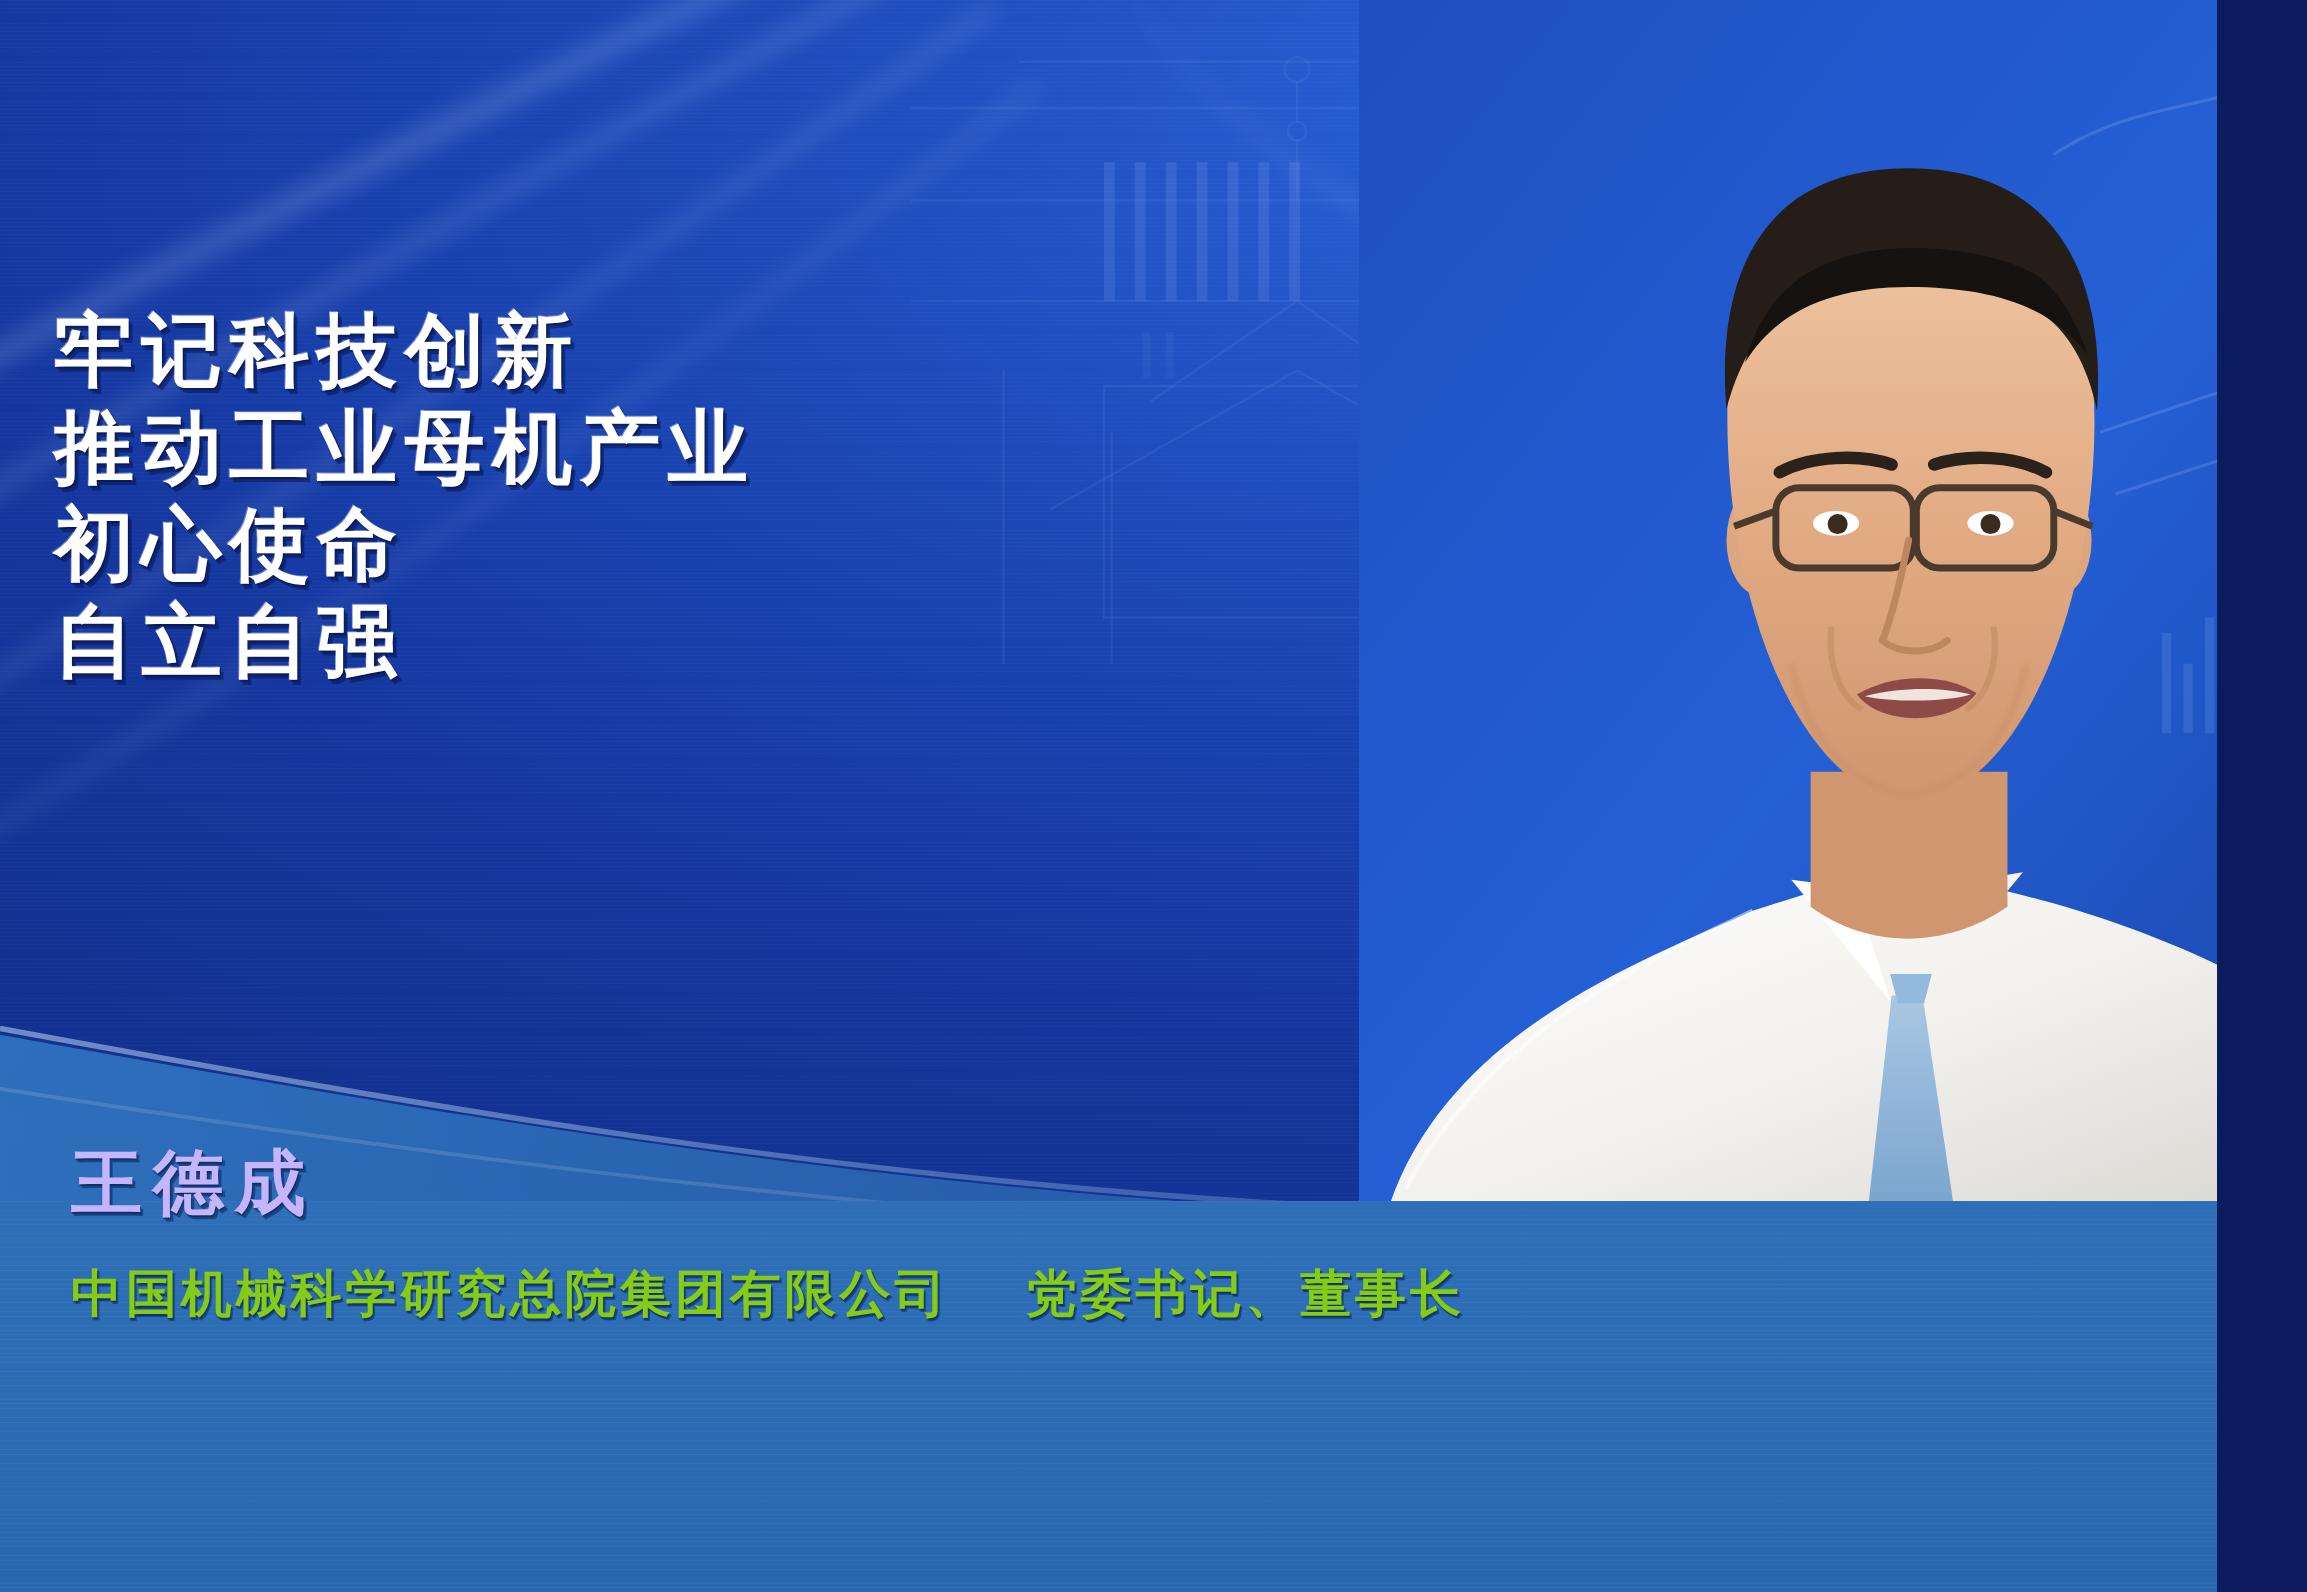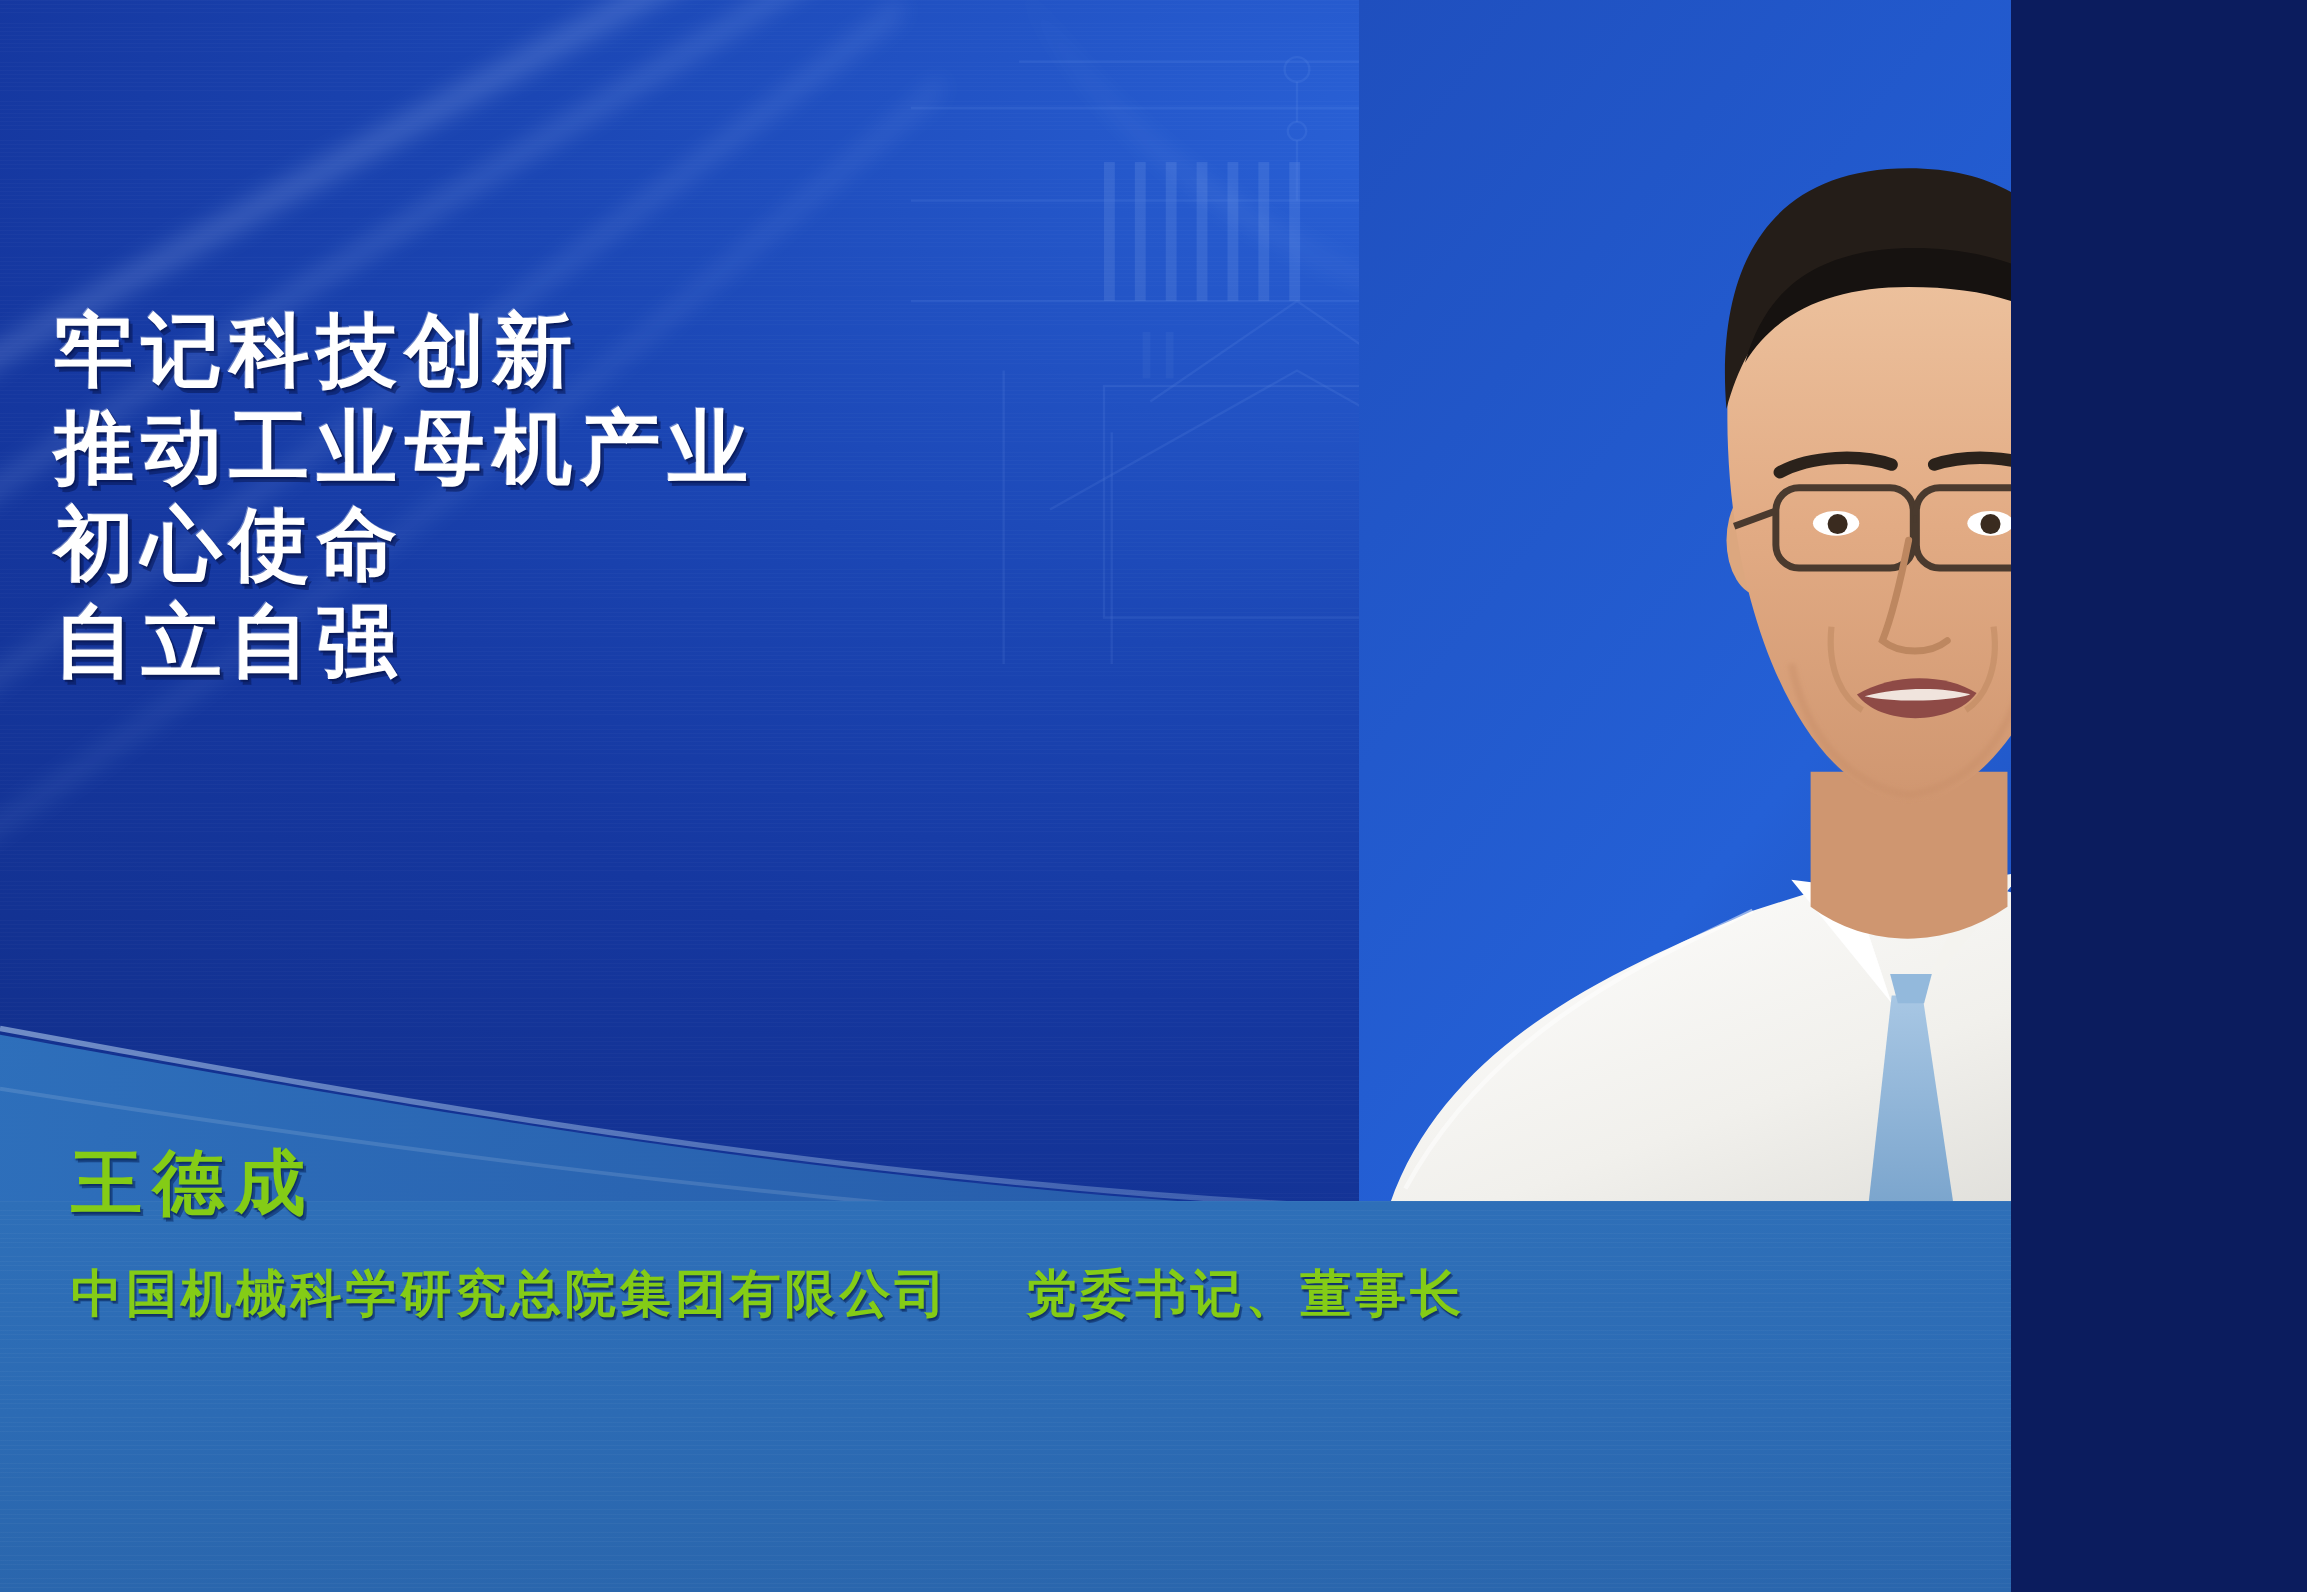--- a/index.html
+++ b/index.html
@@ -1,20 +1,20 @@
 <!DOCTYPE html>
 <html style="font-size:12.4px"><head>
 <meta charset="utf-8">
 <style>
   html,body{margin:0;padding:0;background:#0b1c5e;}
   *{box-sizing:border-box;}
 
   #stage{
     position:relative;
-    width:2011px;
+    width:2217px;
     height:1593px;
     overflow:hidden;
     font-family:"Liberation Sans","DejaVu Sans",sans-serif;
     background:#1a44ac;
   }
 
   
   .bg-base{
     position:absolute;inset:0;
     background:
@@ -93,21 +93,21 @@
     text-shadow:
        3.9px 4.6px 0 rgba(8,24,86,.55),
        1.5px 2.3px 1.5px rgba(4,14,58,.65),
       -0.8px -0.8px 0 rgba(255,255,255,.35);
   }
 
   .speaker{
     position:absolute;left:71px;top:1143px;z-index:7;
   }
   .speaker-name{
-    color:#84cc16;
+    color:#c4b5fd;
     font-family:"Liberation Serif","DejaVu Serif",serif;
     font-weight:700;
     font-size:71px;
     line-height:80px;
     letter-spacing:10.8px;
     white-space:nowrap;
     text-shadow:3.1px 3.9px 0 rgba(10,40,96,.55),0.8px 1.5px 1.5px rgba(4,18,60,.6);
   }
   .speaker-title{
     margin-top:40px;

